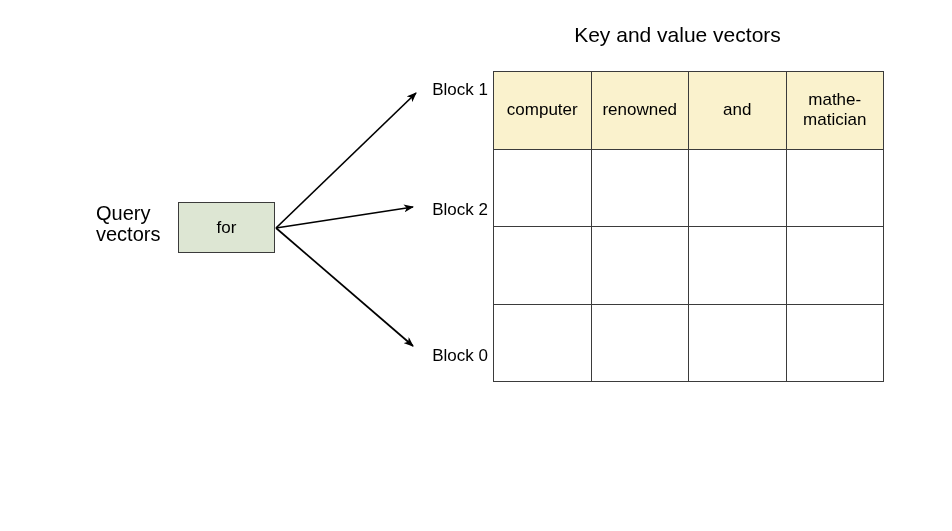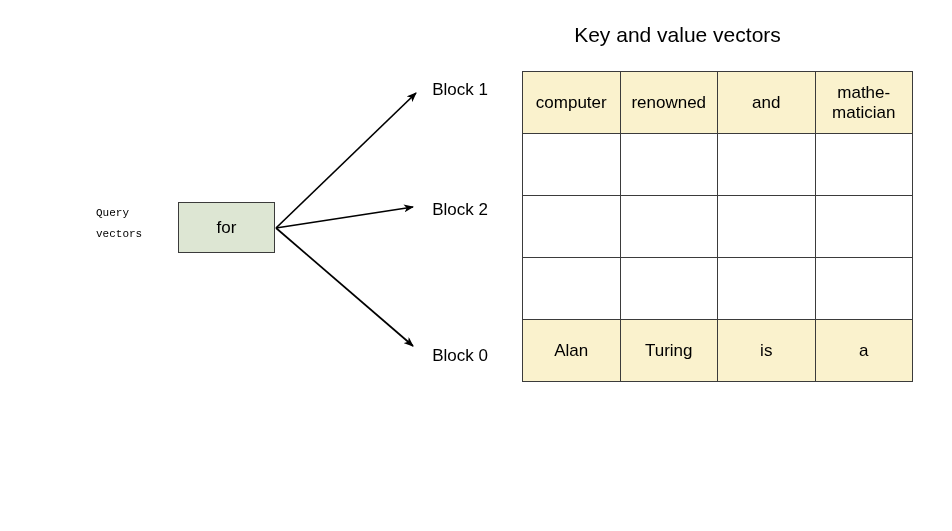--- a/index.html
+++ b/index.html
@@ -35,25 +35,24 @@
     color: #000;
     white-space: nowrap;
   }
 
   
   .query-label {
     position: absolute;
     left: 96px;
     top: 203px;
     width: 78px;
-    font-size: 11px;
+    font-size: 20px;
     line-height: 21px;
     text-align: left;
     color: #000;
-    font-family: Liberation Mono, monospace;
   }
   .query-label span { display: block; }
 
   
   .query-box {
     position: absolute;
     left: 178px;
     top: 202px;
     width: 97px;
     height: 51px;
@@ -86,21 +85,21 @@
     color: #000;
     white-space: nowrap;
   }
   .block-label.b1 { left: 412px; top: 80px; }
   .block-label.b2 { left: 412px; top: 200px; }
   .block-label.b0 { left: 412px; top: 346px; }
 
   
   .kv-table {
     position: absolute;
-    left: 522px;
+    left: 493px;
     top: 71px;
     width: 370px;
     height: 311px;
     border-collapse: collapse;
     table-layout: fixed;
   }
   .kv-table td {
     border: 1.5px solid #3b3b3b;
     width: 92.5px;
     height: 51.8px;
@@ -174,22 +173,16 @@
           <td class="empty"></td>
           <td class="empty"></td>
           <td class="empty"></td>
         </tr>
         <tr>
           <td class="empty"></td>
           <td class="empty"></td>
           <td class="empty"></td>
           <td class="empty"></td>
         </tr>
-        <tr>
-          <td class="filled">Alan</td>
-          <td class="filled">Turing</td>
-          <td class="filled">is</td>
-          <td class="filled">a</td>
-        </tr>
       </tbody>
   </table>
 
 </div>
 
 </body></html>

